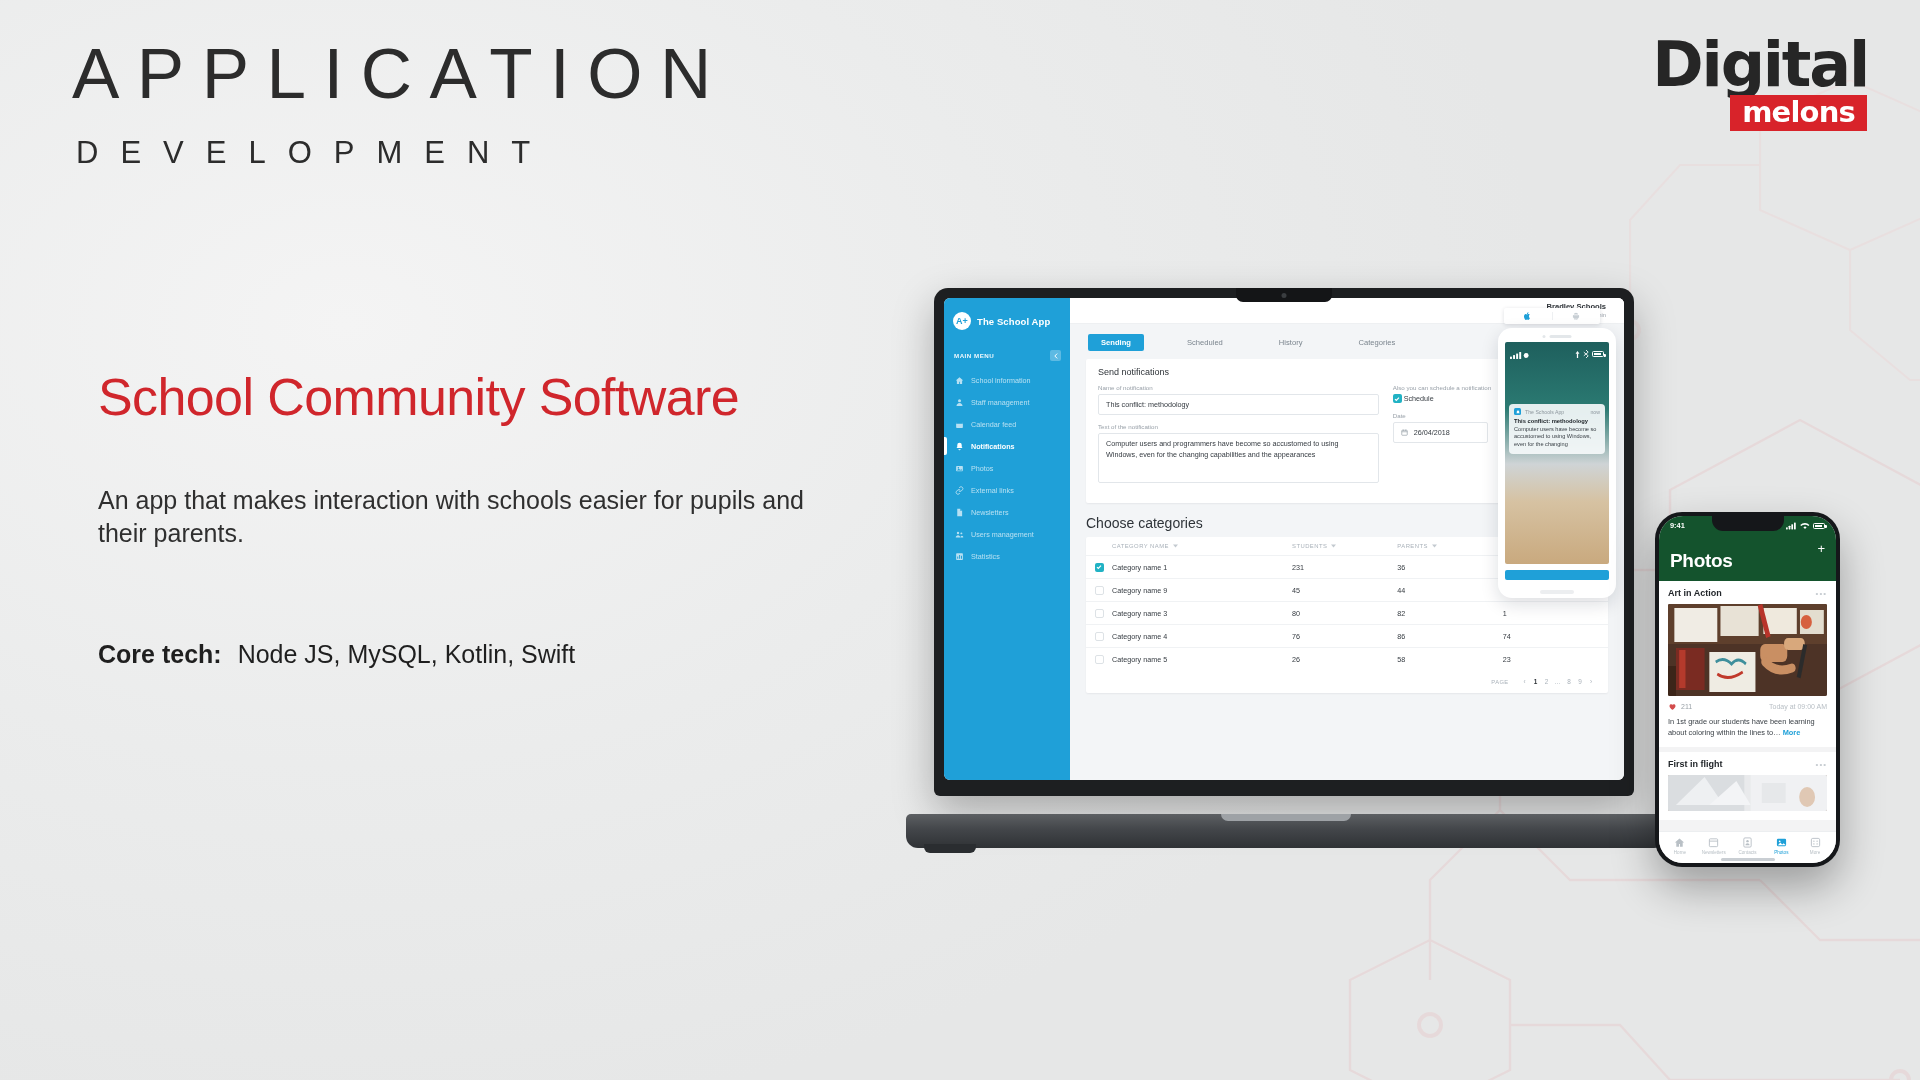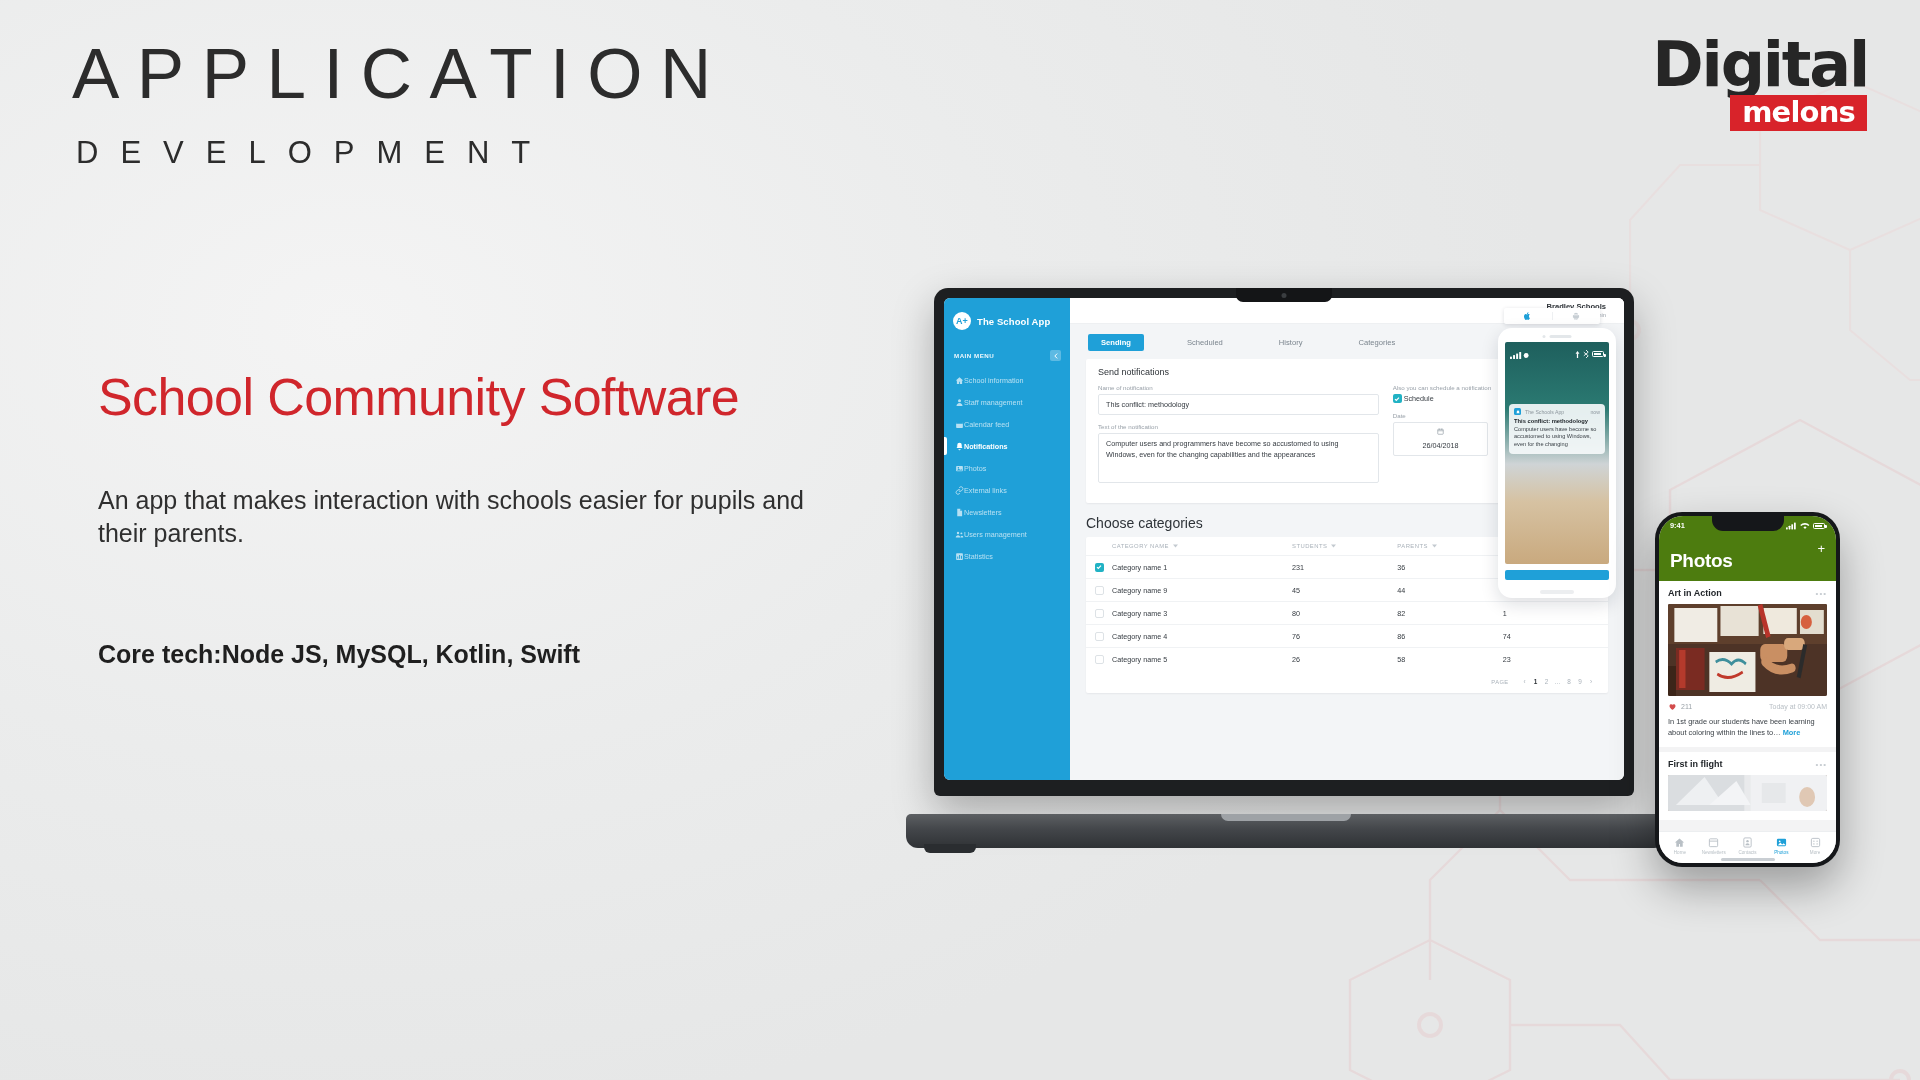--- a/index.html
+++ b/index.html
@@ -66,21 +66,21 @@
     font-size: 52px; font-weight: 400; color: #d0262c;
     line-height: 1.15; letter-spacing: -0.6px;
   }
   .copy-desc {
     margin-top: 56px;
     font-size: 25px; color: #2f2f2f; line-height: 1.32; font-weight: 400;
     max-width: 730px;
   }
   .copy-tech { margin-top: 90px; font-size: 25px; color: #1f1f1f; }
   .copy-tech .lbl { font-weight: 700; }
-  .copy-tech .val { font-weight: 700; }
+  .copy-tech .val { font-weight: 400; margin-left: 16px; }
 
   
   #laptop { position: absolute; left: 906px; top: 288px; width: 760px; height: 560px; }
   .lid {
     position: absolute; left: 28px; top: 0; width: 700px; height: 508px;
     background: #1d1f21; border-radius: 14px 14px 6px 6px;
     box-shadow: 0 16px 42px rgba(0,0,0,.28);
     padding: 10px 10px 16px 10px;
   }
   .notch {
@@ -109,21 +109,21 @@
   .sb-logo {
     width: 18px; height: 18px; border-radius: 50%; background: #fff; color:#1fa0d8;
     font-size: 9px; font-weight: 700; display:flex; align-items:center; justify-content:center;
   }
   .sb-brand-txt { font-size: 9.5px; font-weight: 700; letter-spacing: .1px; }
   .sb-menu-row { display:flex; align-items:center; justify-content:space-between; padding: 6px 9px 8px 10px; }
   .sb-menu-lbl { font-size: 6.2px; font-weight: 700; letter-spacing: .5px; color: rgba(255,255,255,.92); }
   .sb-collapse { width:11px; height:11px; border-radius:2px; background: rgba(255,255,255,.28); display:flex;align-items:center;justify-content:center; }
   .sb-collapse svg { width:6px; height:6px; }
   .sb-item {
-    display:flex; align-items:center; padding: 6.5px 9px 6.5px 11px;
+    display:flex; align-items:center; gap:7px; padding: 6.5px 9px 6.5px 11px;
     font-size: 7.2px; color: rgba(255,255,255,.68); position: relative; cursor: pointer;
   }
   .sb-item.active { color:#fff; font-weight:700; }
   .sb-item.active::before {
     content:""; position:absolute; left:0; top:2px; bottom:2px; width:2.5px; background:#fff; border-radius:0 2px 2px 0;
   }
   .sb-ic { width:9px; height:9px; flex:0 0 9px; display:flex; align-items:center; justify-content:center; }
   .sb-ic svg { width:9px; height:9px; fill: currentColor; }
 
   
@@ -153,21 +153,21 @@
   .chk-row { display:flex; align-items:flex-end; gap:2px; margin-bottom: 9px; }
   .chk {
     width: 9px; height: 9px; border-radius:2px; background:#21b2c4;
     display:flex; align-items:center; justify-content:center;
   }
   .chk svg { width:6px; height:6px; stroke:#fff; fill:none; stroke-width:2.4; }
   .chk.off { background:#fff; border:1px solid #dde2e6; }
   .chk-lbl { font-size: 7.2px; color:#343a40; }
   .dt-row { display:flex; gap: 12px; }
   .dt { flex:1; min-width:0; }
-  .fi-ic { display:flex; align-items:center; gap:6px;flex-direction:column; }
+  .fi-ic { display:flex; align-items:center; gap:6px; }
   .fi-ic svg { width:7px; height:7px; stroke:#98a1a9; fill:none; stroke-width:1.4; flex:0 0 7px; }
 
   .cat-hd { font-size: 14px; color:#2e3338; padding: 12px 16px 6px 16px; }
   .tbl { background:#fff; margin: 0 16px; border-radius:2px; box-shadow: 0 1px 2px rgba(16,24,40,.06); }
   .thr { display:flex; align-items:center; padding: 6px 0 6px 0; }
   .th { font-size: 5.9px; color:#aab2ba; letter-spacing:.45px; display:flex; align-items:center; gap:4px; }
   .th svg { width:5px; height:4px; fill:#c3cad0; }
   .tr { display:flex; align-items:center; padding: 6.5px 0; border-top:1px solid #f0f2f4; }
   .c-chk { flex:0 0 26px; display:flex; justify-content:center; }
   .c-name { flex: 0 0 180px; font-size: 7.2px; color:#343a40; }
@@ -222,21 +222,21 @@
   .prev-home { position:absolute; left:50%; transform:translateX(-50%); bottom:4px; width:34px;height:4px;border-radius:3px;background:#eceef0; }
 
   
   #phone { position: absolute; left: 1655px; top: 512px; width: 185px; height: 355px; z-index: 9; }
   .ph-frame {
     width:100%; height:100%; background:#15171a; border-radius:27px; padding:4px;
     box-shadow: 0 20px 44px rgba(0,0,0,.32);
   }
   .ph-scr { width:100%; height:100%; background:#f3f3f4; border-radius:24px; overflow:hidden; position:relative; display:flex; flex-direction:column; }
   .ph-notch { position:absolute; left:50%; transform:translateX(-50%); top:0; width:72px; height:15px; background:#15171a; border-radius:0 0 11px 11px; z-index:5; }
-  .ph-hdr { background:#4d7c0f; padding: 5px 11px 9px 11px; flex:0 0 auto; position:relative; }
+  .ph-hdr { background:#14532d; padding: 5px 11px 9px 11px; flex:0 0 auto; position:relative; }
   .ph-status { display:flex; align-items:center; justify-content:space-between; color:#fff; }
   .ph-time { font-size:7.4px; font-weight:600; }
   .ph-sig { display:flex; align-items:center; gap:3px; }
   .ph-sig svg { fill:#fff; }
   .ph-plus { position:absolute; right:11px; top:26px; color:#fff; font-size:13px; line-height:1; font-weight:300; }
   .ph-title { color:#fff; font-size:19px; font-weight:700; margin-top: 20px; letter-spacing:-.3px; }
   .ph-body { flex:1; overflow:hidden; background:#f3f3f4; }
   .post { background:#fff; padding: 7px 9px 9px 9px; margin-bottom:5px; }
   .post-hd { display:flex; align-items:center; justify-content:space-between; margin-bottom:6px; }
   .post-t { font-size:9px; font-weight:700; color:#22262a; }

